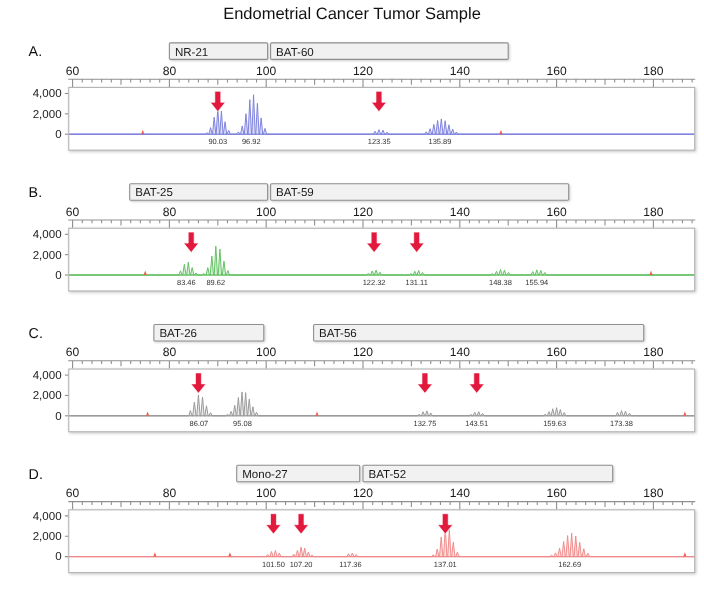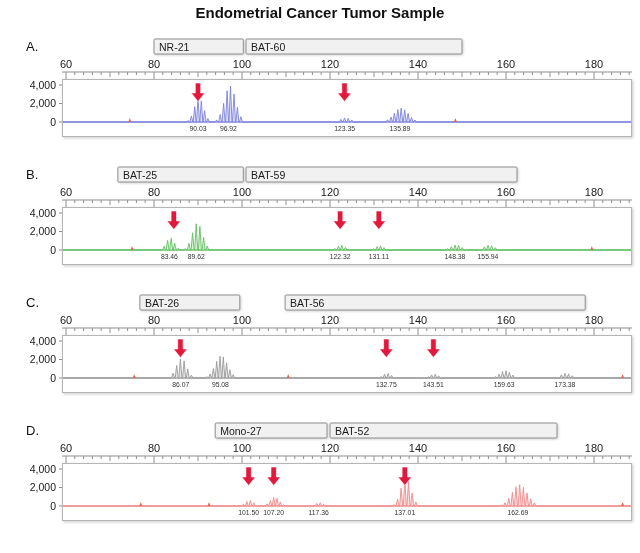--- a/index.html
+++ b/index.html
@@ -1,18 +1,18 @@
 <!DOCTYPE html>
 <html><head>
 <meta charset="utf-8">
 <style>
   html,body{margin:0;padding:0;background:#ffffff;}
   body{width:640px;height:553px;position:relative;font-family:"Liberation Sans",sans-serif;overflow:hidden;}
   .figure-title{position:absolute;top:4px;left:0;width:640px;margin:0;text-align:center;
-    font-size:15px;font-weight:bold;color:#111;font-family:"Liberation Sans",sans-serif;}
+    font-size:15px;font-weight:normal;color:#111;font-family:"Liberation Sans",sans-serif;}
   svg.panel{position:absolute;left:0;overflow:visible;}
   svg text{font-family:"Liberation Sans",sans-serif;}
   .letter{font-size:13px;fill:#111;}
   .markerbox{fill:#f1f1f1;stroke:#8f8f8f;stroke-width:1;filter:drop-shadow(1px 1px 1px rgba(0,0,0,0.18));}
   .markerlabel{font-size:10.5px;fill:#1a1a1a;}
   .ticklabel{font-size:11px;fill:#1a1a1a;}
   .ruler{stroke:#8f8f8f;fill:none;stroke-width:1;}
   .plotbox{fill:#ffffff;stroke:#b5b5b5;stroke-width:1;filter:drop-shadow(1px 1.5px 1.5px rgba(0,0,0,0.22));}
   .ylabel{font-size:10.5px;fill:#1a1a1a;}
   .ytick{stroke:#8f8f8f;stroke-width:1;}

